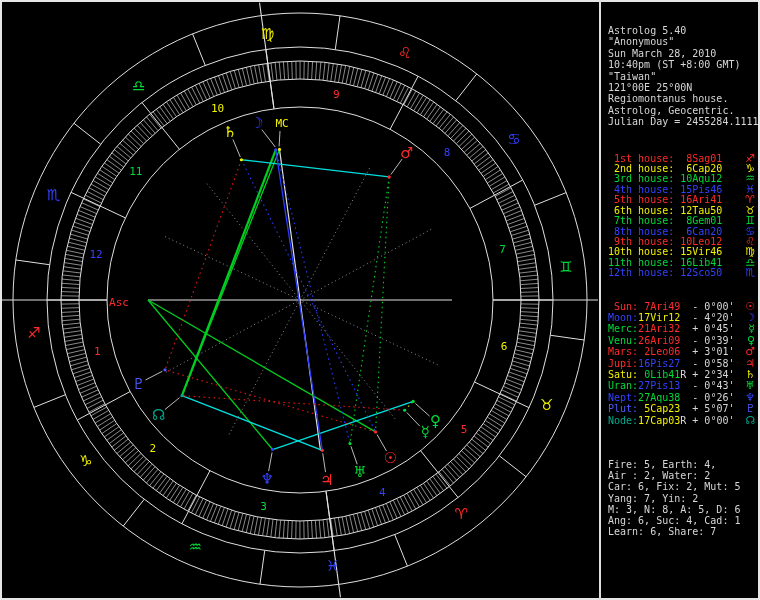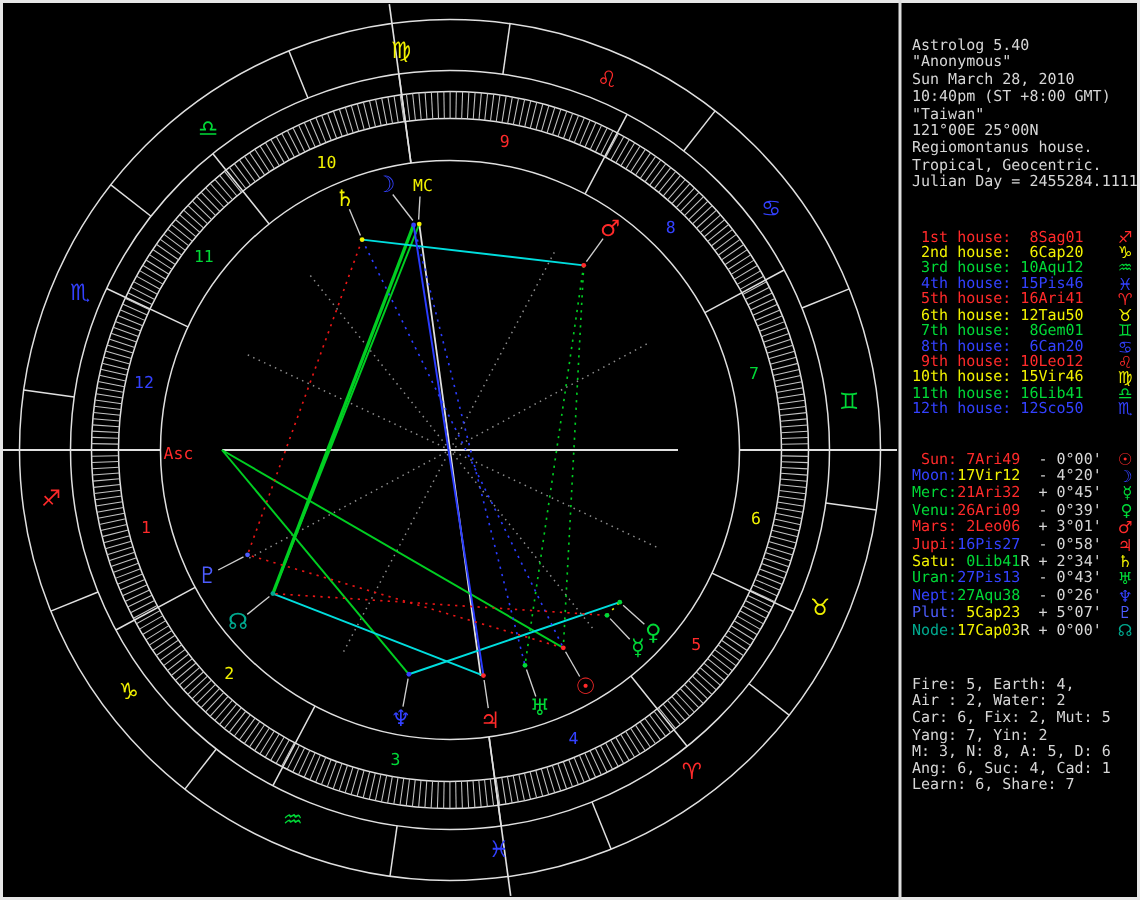--- a/index.html
+++ b/index.html
@@ -11,21 +11,21 @@
   #wheel{position:absolute;left:0;top:0;}
   .sep{position:absolute;left:599px;top:0;width:2px;height:600px;background:#dedede;}
   .sidebar{
     position:absolute;left:601px;top:0;width:157px;height:600px;
     padding:3px 0 0 7px;box-sizing:border-box;
     color:#d6d6d6;font-size:10px;white-space:pre;
   }
   .hdr{line-height:11.4px;}
   .houses{margin-top:4px;line-height:10.4px;}
   .planets{line-height:11.4px;}
-  .stats{margin-top:3px;line-height:11.2px;}
+  .stats{margin-top:11px;line-height:11.2px;}
   .row{display:flex;white-space:pre;align-items:flex-start;}
   .row .g{
     margin-left:auto;padding-right:3px;
     font-family:"DejaVu Sans",sans-serif;font-size:11px;line-height:inherit;
   }
   svg text{user-select:none;}
 </style>
 </head>
 <body>
 
@@ -527,18 +527,18 @@
         <text x="138.36880243184117" y="388.66215376550383" fill="#4d5cff" font-size="15" font-family="&quot;DejaVu Sans&quot;,sans-serif" text-anchor="middle">♇</text>
         <text x="158.62602678973266" y="419.61849632036973" fill="#00a98f" font-size="15" font-family="&quot;DejaVu Sans&quot;,sans-serif" text-anchor="middle">☊</text>
       </g>
       <g>
         <text x="119" y="306" fill="#ff2a2a" font-size="11" font-family="&quot;DejaVu Sans Mono&quot;,monospace" text-anchor="middle">Asc</text>
         <text x="282" y="127" fill="#f2f200" font-size="11" font-family="&quot;DejaVu Sans Mono&quot;,monospace" text-anchor="middle">MC</text>
       </g>
     </svg>
   <div class="sep"></div>
   <div class="sidebar">
-    <div id="hdr" class="hdr"><div>Astrolog 5.40</div><div>"Anonymous"</div><div>Sun March 28, 2010</div><div>10:40pm (ST +8:00 GMT)</div><div>"Taiwan"</div><div>121°00E 25°00N</div><div>Regiomontanus house.</div><div>Tropical, Geocentric.</div><div>Julian Day = 2455284.1111</div></div>
+    <div id="hdr" class="hdr"><div>Astrolog 5.40</div><div>"Anonymous"</div><div>Sun March 28, 2010</div><div>10:40pm (ST +8:00 GMT)</div><div>"Taiwan"</div><div>121°00E 25°00N</div><div>Regiomontanus house.</div><div>Astrolog, Geocentric.</div><div>Julian Day = 2455284.1111</div></div>
     <div id="houselist" class="houses"><div class="row"><span style="color: rgb(255, 42, 42);"> 1st house:  8Sag01</span><span class="g" style="color: rgb(255, 42, 42);">♐</span></div><div class="row"><span style="color: rgb(242, 242, 0);"> 2nd house:  6Cap20</span><span class="g" style="color: rgb(242, 242, 0);">♑</span></div><div class="row"><span style="color: rgb(0, 217, 55);"> 3rd house: 10Aqu12</span><span class="g" style="color: rgb(0, 217, 55);">♒</span></div><div class="row"><span style="color: rgb(51, 65, 255);"> 4th house: 15Pis46</span><span class="g" style="color: rgb(51, 65, 255);">♓</span></div><div class="row"><span style="color: rgb(255, 42, 42);"> 5th house: 16Ari41</span><span class="g" style="color: rgb(255, 42, 42);">♈</span></div><div class="row"><span style="color: rgb(242, 242, 0);"> 6th house: 12Tau50</span><span class="g" style="color: rgb(242, 242, 0);">♉</span></div><div class="row"><span style="color: rgb(0, 217, 55);"> 7th house:  8Gem01</span><span class="g" style="color: rgb(0, 217, 55);">♊</span></div><div class="row"><span style="color: rgb(51, 65, 255);"> 8th house:  6Can20</span><span class="g" style="color: rgb(51, 65, 255);">♋</span></div><div class="row"><span style="color: rgb(255, 42, 42);"> 9th house: 10Leo12</span><span class="g" style="color: rgb(255, 42, 42);">♌</span></div><div class="row"><span style="color: rgb(242, 242, 0);">10th house: 15Vir46</span><span class="g" style="color: rgb(242, 242, 0);">♍</span></div><div class="row"><span style="color: rgb(0, 217, 55);">11th house: 16Lib41</span><span class="g" style="color: rgb(0, 217, 55);">♎</span></div><div class="row"><span style="color: rgb(51, 65, 255);">12th house: 12Sco50</span><span class="g" style="color: rgb(51, 65, 255);">♏</span></div></div>
     <div id="planetlist" class="planets"><div class="row"><span style="color: rgb(255, 42, 42);"> Sun:</span><span style="color: rgb(255, 42, 42);"> 7Ari49</span><span style="color: rgb(214, 214, 214);"> </span><span style="color: rgb(214, 214, 214);"> - 0°00'</span><span class="g" style="color: rgb(255, 42, 42);">☉</span></div><div class="row"><span style="color: rgb(51, 65, 255);">Moon:</span><span style="color: rgb(242, 242, 0);">17Vir12</span><span style="color: rgb(214, 214, 214);"> </span><span style="color: rgb(214, 214, 214);"> - 4°20'</span><span class="g" style="color: rgb(51, 65, 255);">☽</span></div><div class="row"><span style="color: rgb(0, 217, 55);">Merc:</span><span style="color: rgb(255, 42, 42);">21Ari32</span><span style="color: rgb(214, 214, 214);"> </span><span style="color: rgb(214, 214, 214);"> + 0°45'</span><span class="g" style="color: rgb(0, 217, 55);">☿</span></div><div class="row"><span style="color: rgb(0, 217, 55);">Venu:</span><span style="color: rgb(255, 42, 42);">26Ari09</span><span style="color: rgb(214, 214, 214);"> </span><span style="color: rgb(214, 214, 214);"> - 0°39'</span><span class="g" style="color: rgb(0, 217, 55);">♀</span></div><div class="row"><span style="color: rgb(255, 42, 42);">Mars:</span><span style="color: rgb(255, 42, 42);"> 2Leo06</span><span style="color: rgb(214, 214, 214);"> </span><span style="color: rgb(214, 214, 214);"> + 3°01'</span><span class="g" style="color: rgb(255, 42, 42);">♂</span></div><div class="row"><span style="color: rgb(255, 42, 42);">Jupi:</span><span style="color: rgb(51, 65, 255);">16Pis27</span><span style="color: rgb(214, 214, 214);"> </span><span style="color: rgb(214, 214, 214);"> - 0°58'</span><span class="g" style="color: rgb(255, 42, 42);">♃</span></div><div class="row"><span style="color: rgb(242, 242, 0);">Satu:</span><span style="color: rgb(0, 217, 55);"> 0Lib41</span><span style="color: rgb(214, 214, 214);">R</span><span style="color: rgb(214, 214, 214);"> + 2°34'</span><span class="g" style="color: rgb(242, 242, 0);">♄</span></div><div class="row"><span style="color: rgb(0, 217, 55);">Uran:</span><span style="color: rgb(51, 65, 255);">27Pis13</span><span style="color: rgb(214, 214, 214);"> </span><span style="color: rgb(214, 214, 214);"> - 0°43'</span><span class="g" style="color: rgb(0, 217, 55);">♅</span></div><div class="row"><span style="color: rgb(51, 65, 255);">Nept:</span><span style="color: rgb(0, 217, 55);">27Aqu38</span><span style="color: rgb(214, 214, 214);"> </span><span style="color: rgb(214, 214, 214);"> - 0°26'</span><span class="g" style="color: rgb(51, 65, 255);">♆</span></div><div class="row"><span style="color: rgb(77, 92, 255);">Plut:</span><span style="color: rgb(242, 242, 0);"> 5Cap23</span><span style="color: rgb(214, 214, 214);"> </span><span style="color: rgb(214, 214, 214);"> + 5°07'</span><span class="g" style="color: rgb(77, 92, 255);">♇</span></div><div class="row"><span style="color: rgb(0, 169, 143);">Node:</span><span style="color: rgb(242, 242, 0);">17Cap03</span><span style="color: rgb(214, 214, 214);">R</span><span style="color: rgb(214, 214, 214);"> + 0°00'</span><span class="g" style="color: rgb(0, 169, 143);">☊</span></div></div>
     <div id="statblock" class="stats"><div>Fire: 5, Earth: 4,</div><div>Air : 2, Water: 2</div><div>Car: 6, Fix: 2, Mut: 5</div><div>Yang: 7, Yin: 2</div><div>M: 3, N: 8, A: 5, D: 6</div><div>Ang: 6, Suc: 4, Cad: 1</div><div>Learn: 6, Share: 7</div></div>
   </div>
 </div>
 
 </body></html>

